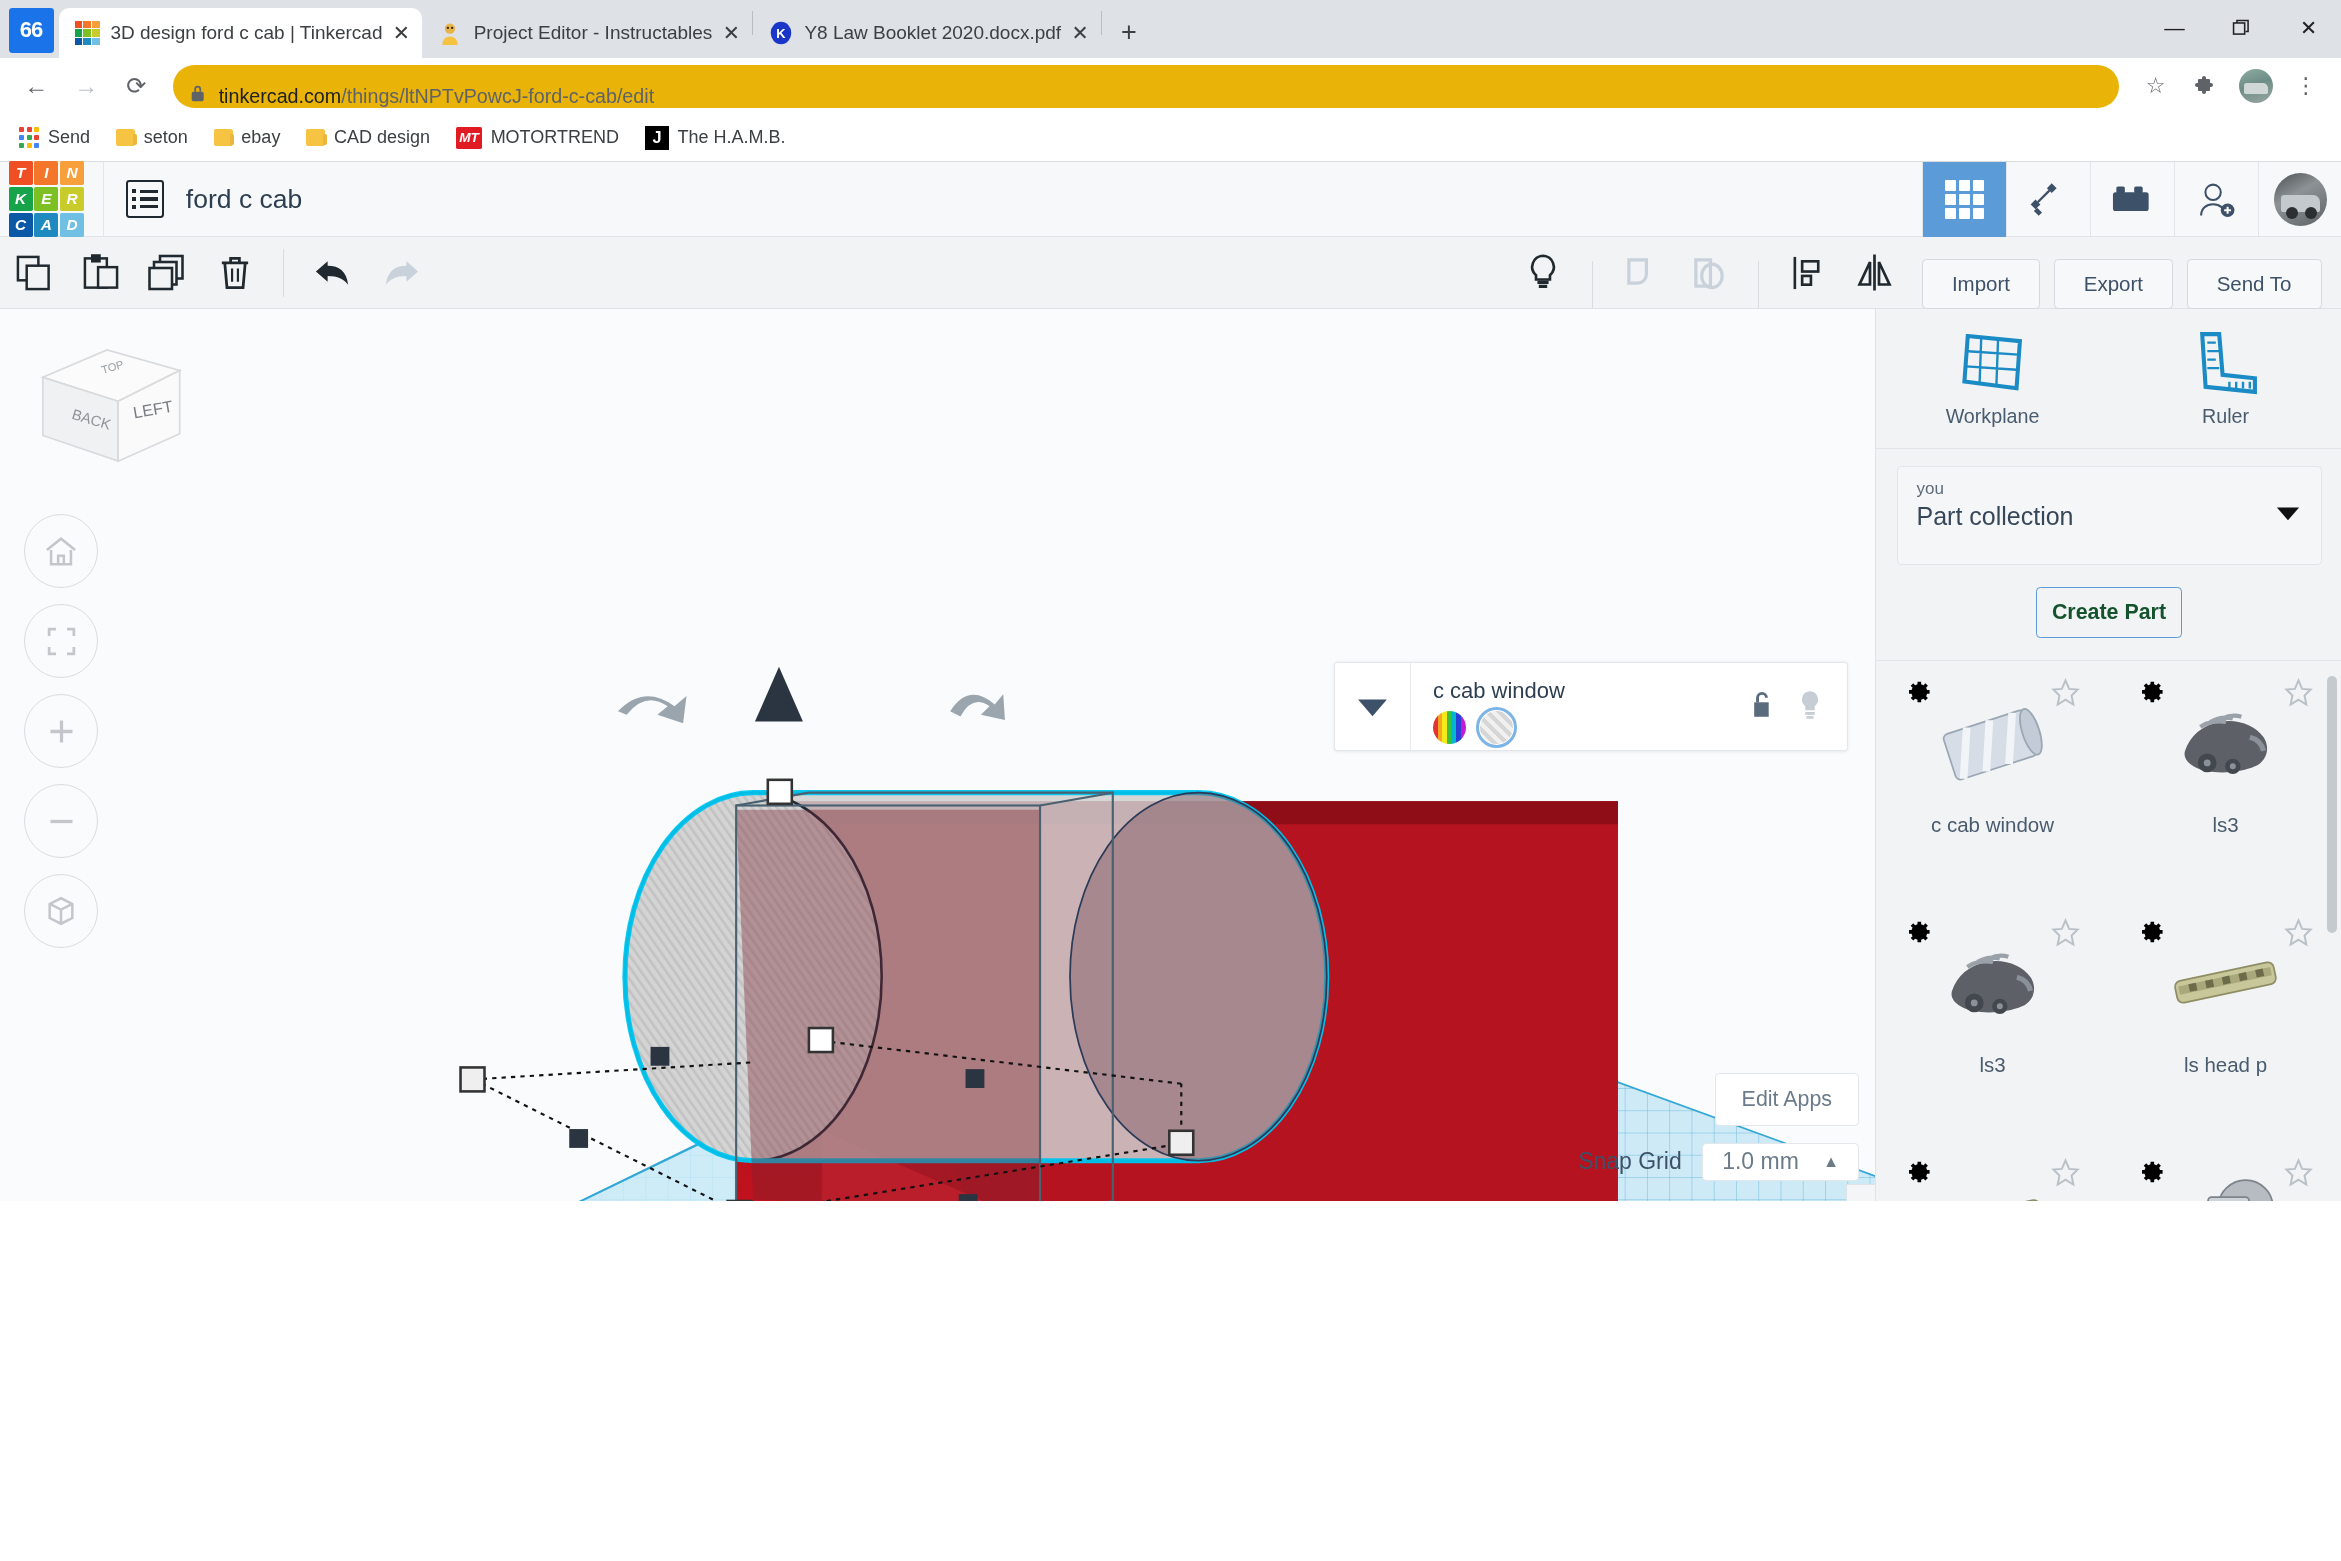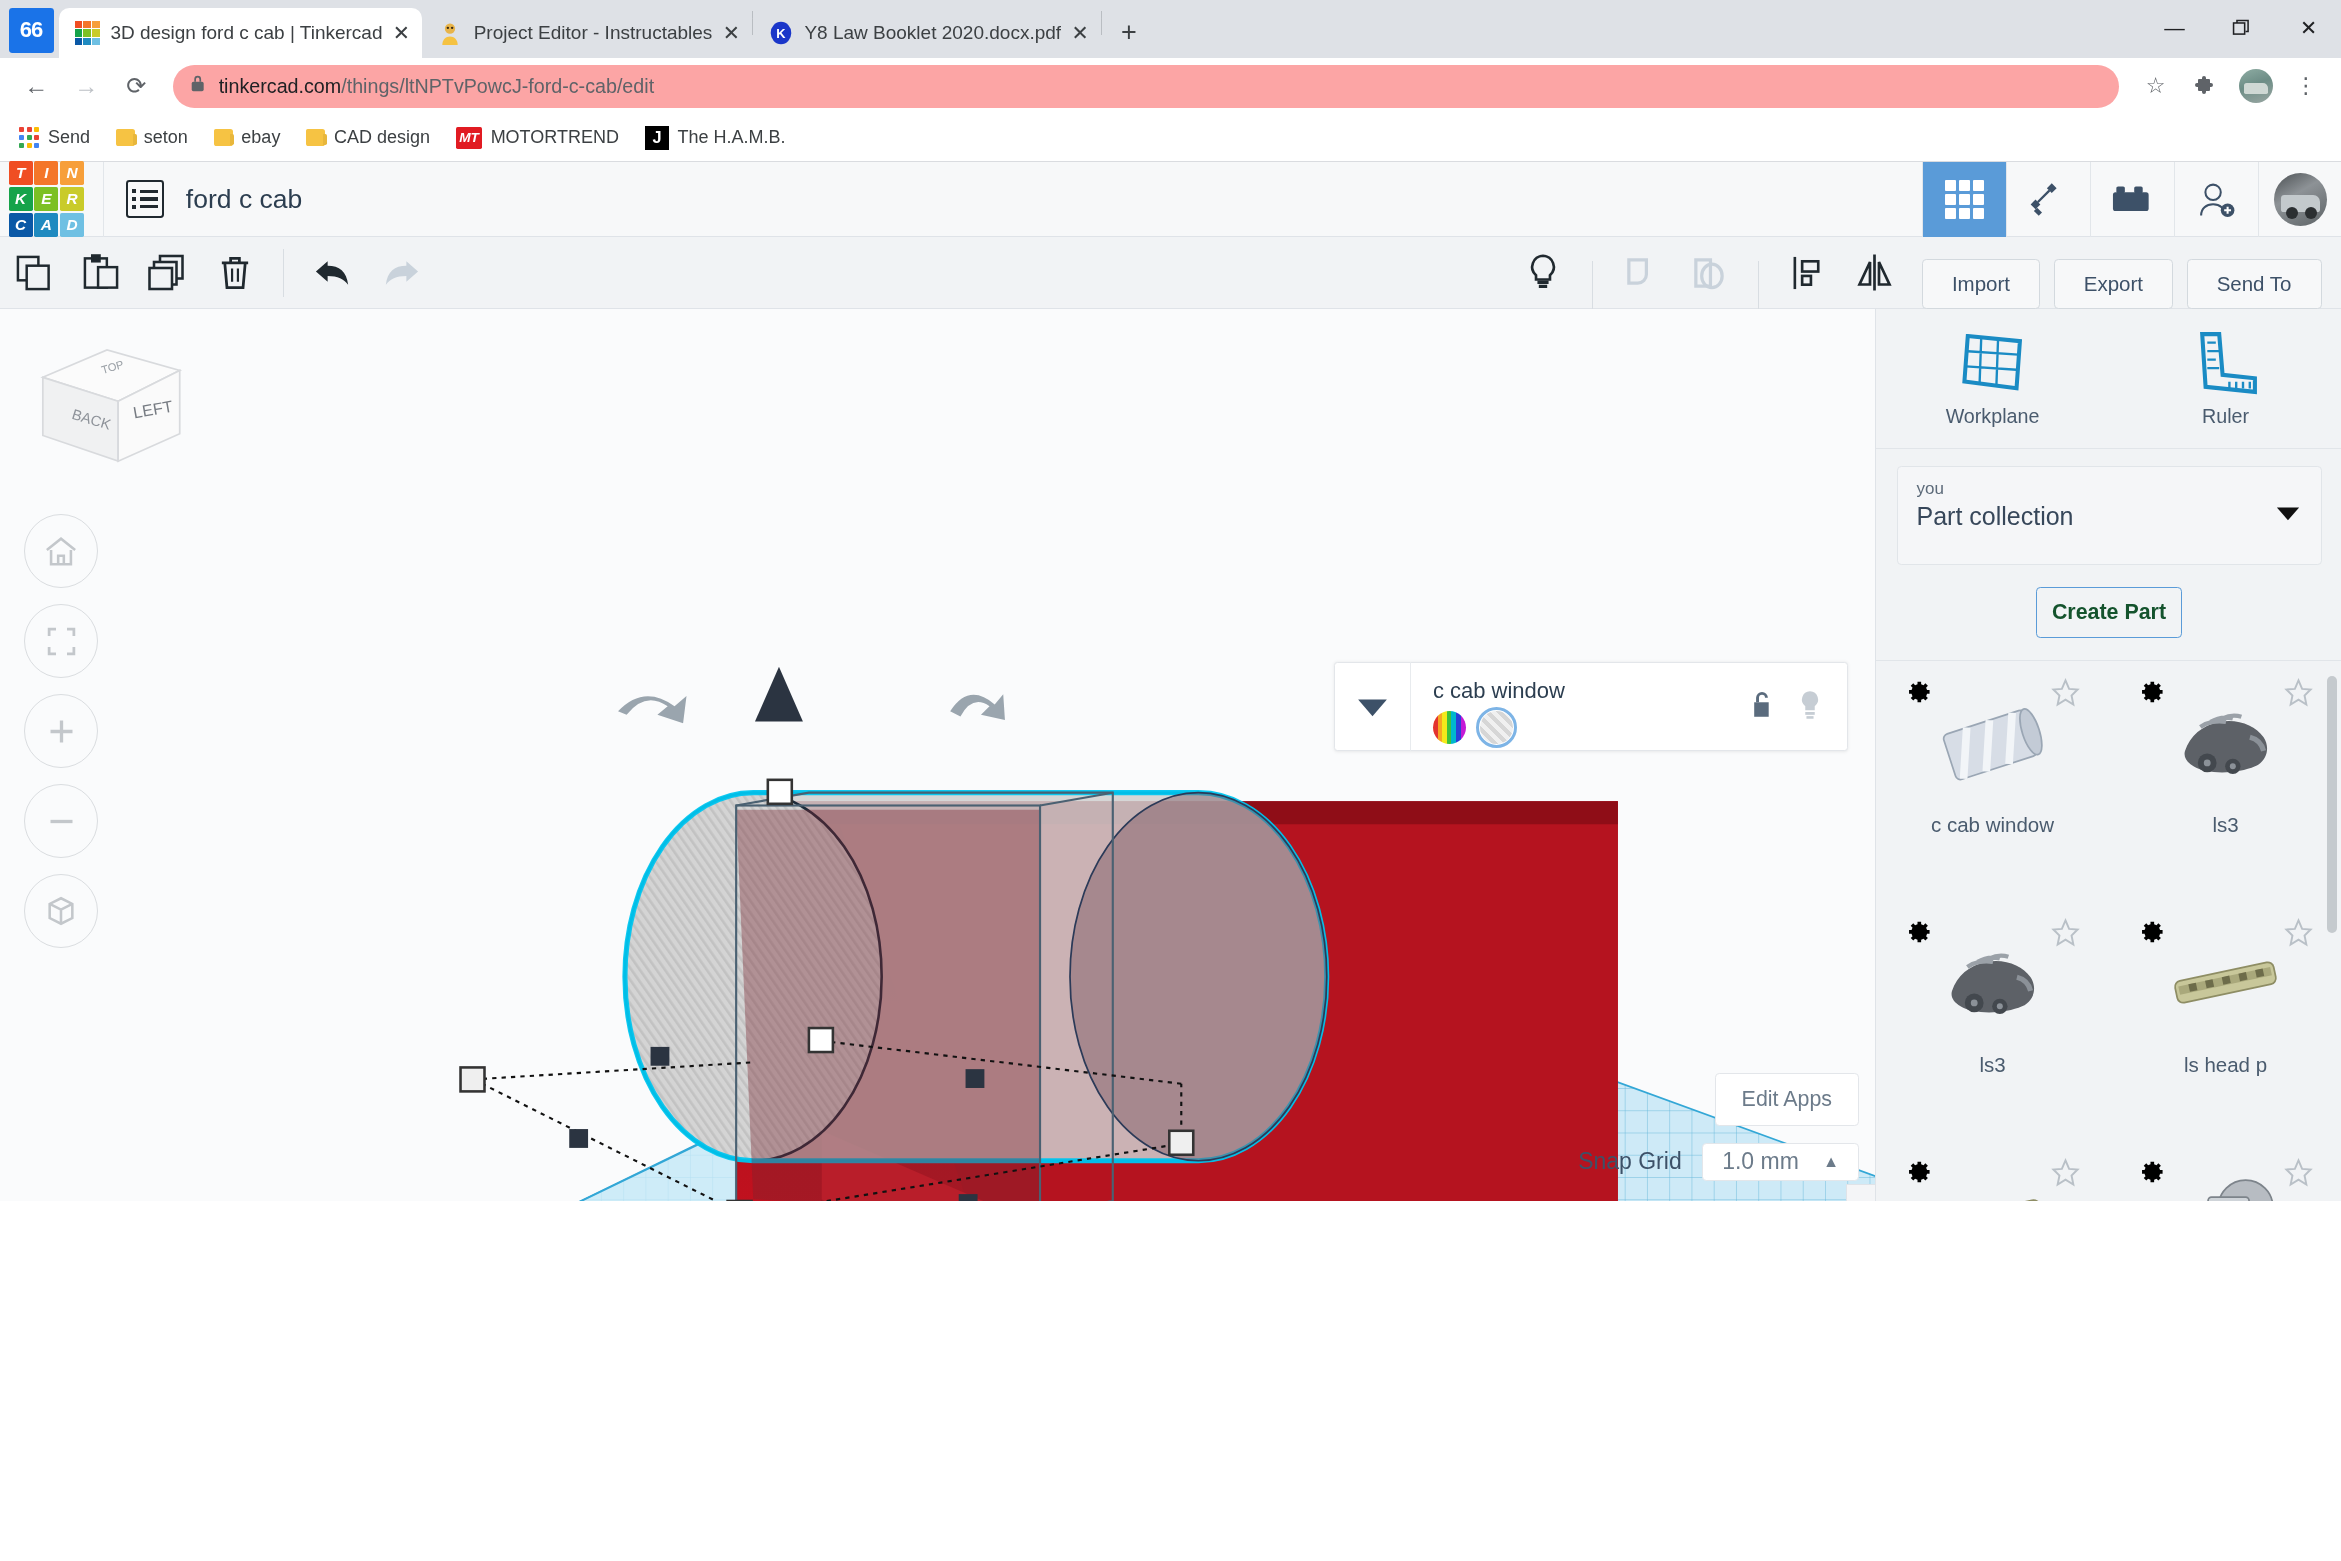--- a/index.html
+++ b/index.html
@@ -49,22 +49,22 @@
   .tc-fav{display:grid;grid-template-columns:repeat(3,7.7px);grid-template-rows:repeat(3,7.7px);gap:0.9px;}
   .tc-fav i{display:block;width:7.7px;height:7.7px;}
 
   .chrome-toolbar{
     height:56px; background:#fff; display:flex; align-items:center; padding:0 13.7px; gap:5.1px;
   }
   .nav-btn{ width:45px;height:45px;border-radius:50%;display:flex;align-items:center;
     justify-content:center;font-size:24px;color:#5f6368;}
   .nav-btn.disabled{ color:#bdc1c6; }
   .omnibox{
-    flex:1 1 auto; height:43px; background:#fca5a5; border-radius:21.4px; display:flex;
-    align-items:center; padding:0 17px; margin:0 8.6px; gap:13.7px;
+    flex:1 1 auto; height:43px; background:#eab308; border-radius:21.4px; display:flex;
+    align-items:flex-end; padding:0 17px; margin:0 8.6px; gap:13.7px;
   }
   .omnibox .lock{ font-size:17px; color:#5f6368; }
   .omnibox .url{ font-size:19.7px; color:#202124; white-space:nowrap; }
   .omnibox .url .dim{ color:#5f6368; }
   .tb-icon{ width:45px;height:45px;display:flex;align-items:center;justify-content:center;
     font-size:22px;color:#5f6368;}
   .avatar-sm{ width:34px;height:34px;border-radius:50%;overflow:hidden;
     background:linear-gradient(160deg,#8fada4 0%,#6d8d86 45%,#9aa7a3 100%); position:relative;}
   .avatar-sm::after{content:"";position:absolute;left:5.1px;top:13.7px;width:24px;height:11px;
     background:#cfd8d4;border-radius:2.6px 5.1px 1.7px 1.7px;}

